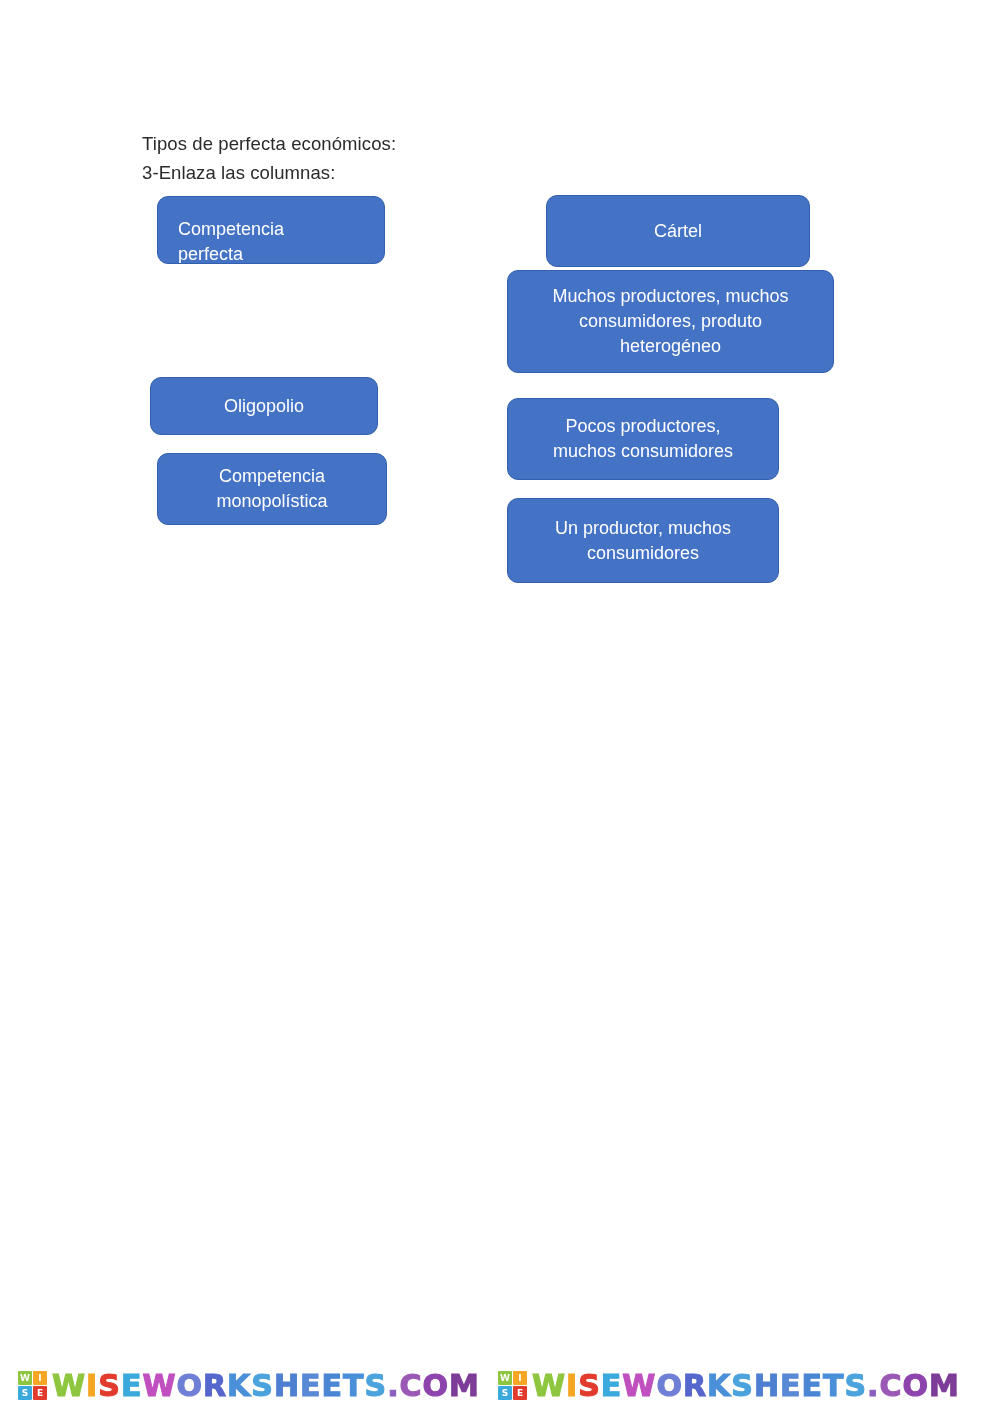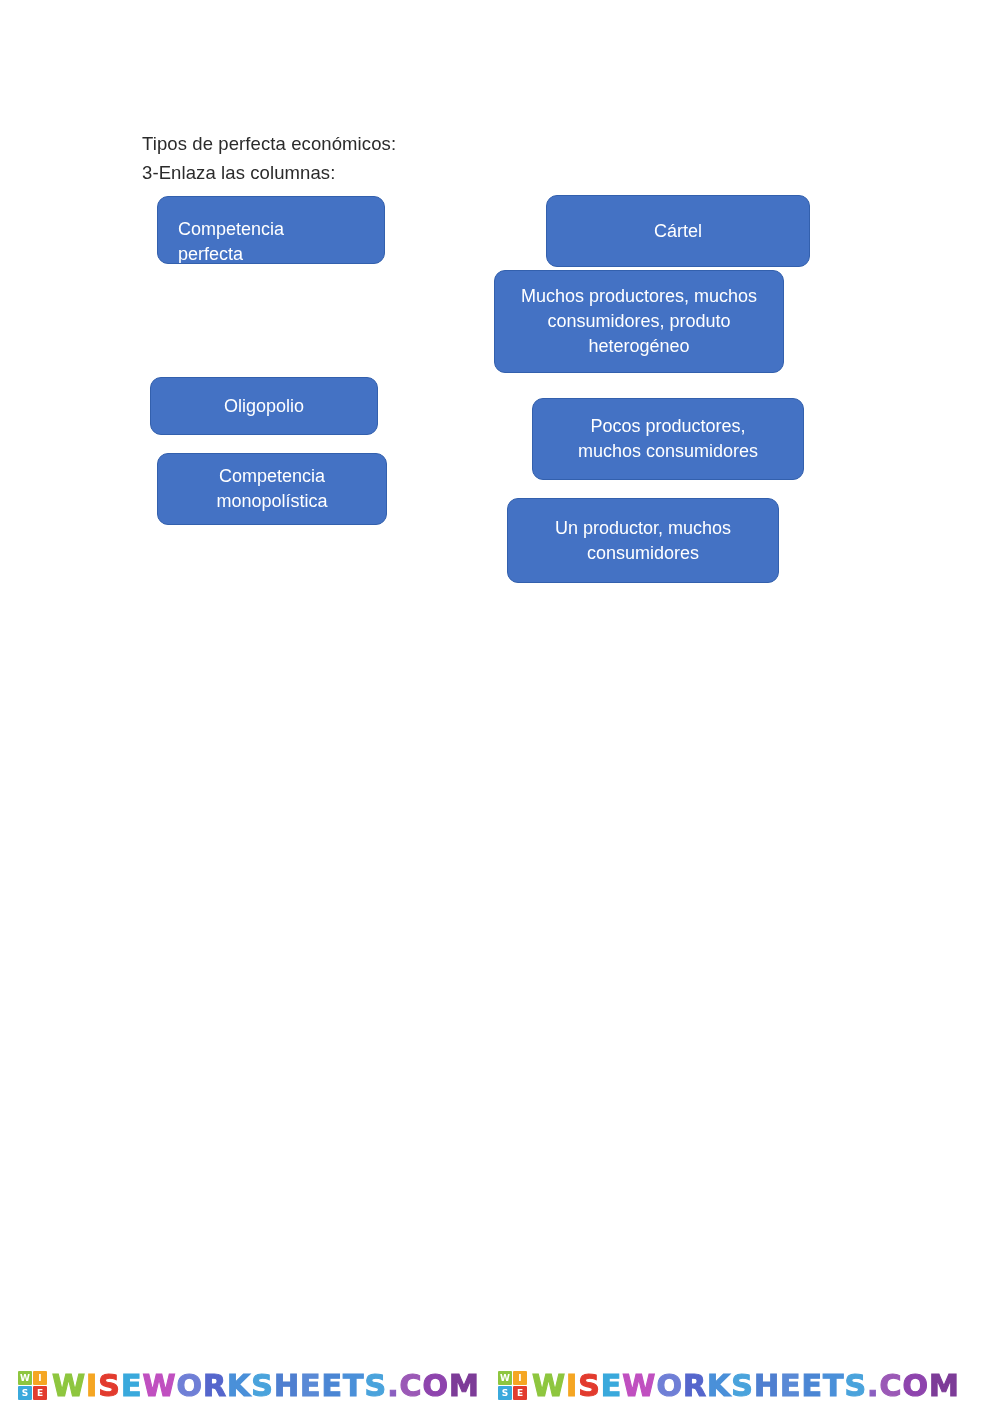--- a/index.html
+++ b/index.html
@@ -149,27 +149,27 @@
 
   <div class="card" style="left:157px; top:453px; width:230px; height:72px;">
     <span class="txt">Competencia
 monopolística</span>
   </div>
 
   <div class="card" style="left:518px; top:195px; width:264px; height:72px;margin-left:28px;">
     <span class="txt">Cártel</span>
   </div>
 
-  <div class="card" style="left:494px; top:270px; width:290px; height:103px;">
+  <div class="card" style="left:507px; top:270px; width:327px; height:103px;">
     <span class="txt">Muchos productores, muchos
 consumidores, produto
 heterogéneo</span>
   </div>
 
-  <div class="card" style="left:532px; top:398px; width:272px; height:82px;">
+  <div class="card" style="left:507px; top:398px; width:272px; height:82px;">
     <span class="txt">Pocos productores,
 muchos consumidores</span>
   </div>
 
   <div class="card" style="left:507px; top:498px; width:272px; height:85px;justify-content:flex-end;">
     <span class="txt">Un productor, muchos
 consumidores</span>
   </div>
 
   <div class="watermark-strip">

